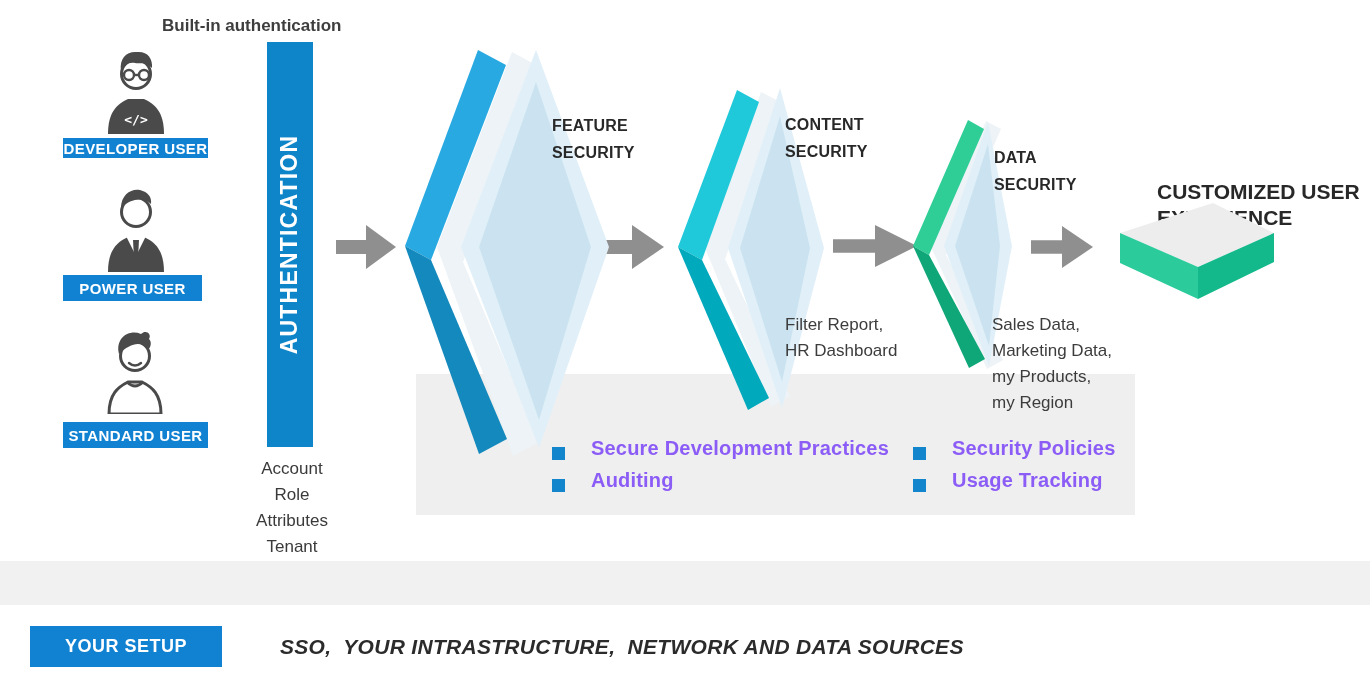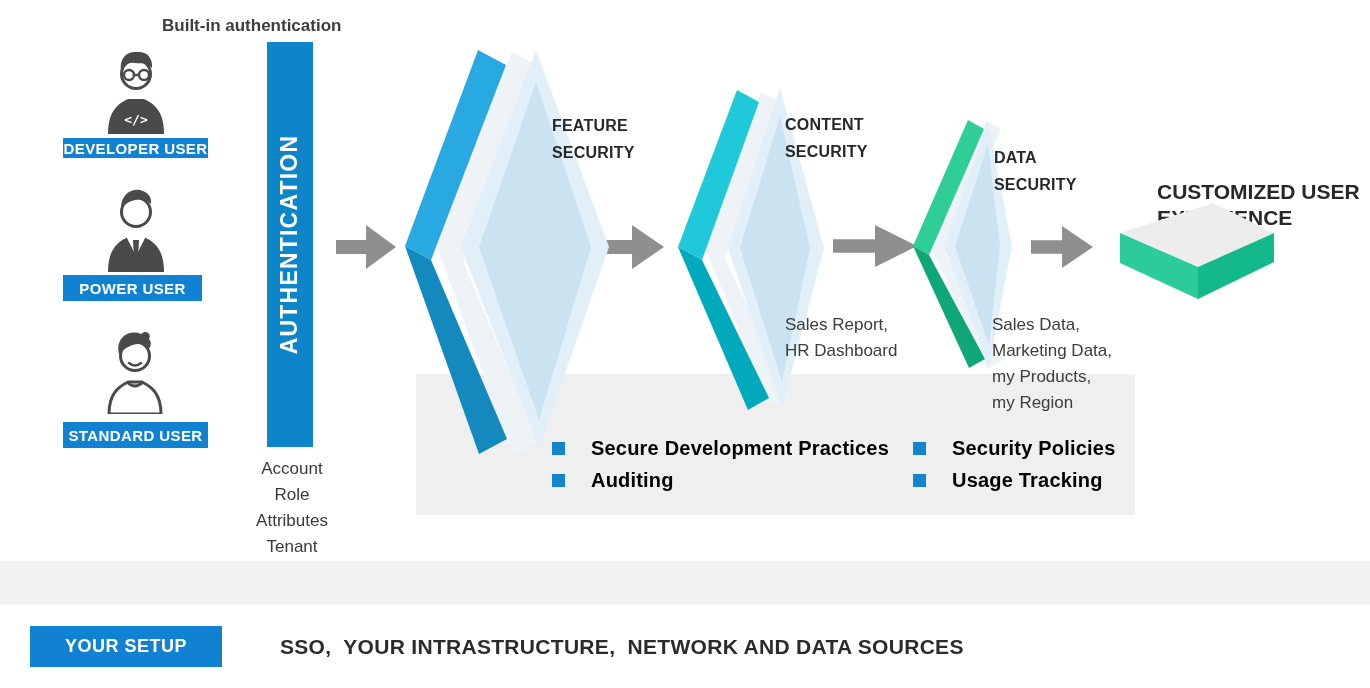--- a/index.html
+++ b/index.html
@@ -17,27 +17,27 @@
     font-weight:700;font-size:23px;letter-spacing:1.2px;}
 
   .attrs{font-size:17px;line-height:26px;color:#3a3a3a;text-align:center;}
   .attrs span{display:block;}
 
   .stage-title{font-size:16px;line-height:27px;font-weight:700;color:#282828;
     letter-spacing:.2px;white-space:pre-line;}
   .stage-examples{font-size:17px;line-height:26px;color:#3c3c3c;white-space:pre-line;}
   .result-title{font-size:21px;line-height:26px;font-weight:700;color:#282828;white-space:pre-line;}
 
-  .practice{display:flex;align-items:center;height:24px;font-size:20px;
-    font-weight:600;color:#000000;letter-spacing:.2px;}
+  .practice{display:flex;align-items:flex-end;height:24px;font-size:20px;
+    font-weight:600;color:#8b5cf6;letter-spacing:.2px;}
   .practice .sq{width:13px;height:13px;margin-right:26px;flex:0 0 auto;}
 
   .setup-btn{display:flex;align-items:center;justify-content:center;color:#fff;
     font-size:18px;font-weight:700;letter-spacing:.5px;}
-  .footer-caption{font-size:21px;font-weight:700;color:#2b2b2b;letter-spacing:.3px;white-space:pre;}
+  .footer-caption{font-size:21px;font-weight:700;color:#2b2b2b;letter-spacing:.3px;white-space:pre;font-style:italic;}
 </style>
 </head>
 <body>
 
 <div class="canvas">
 
   <div class="abs top-label" style="left:162px;top:16px;">Built-in authentication</div>
 
   <svg class="abs" style="left:100px;top:46px;" width="72" height="88" viewBox="0 0 72 88">
     <circle cx="36" cy="28" r="14.5" fill="#fff" stroke="#4a4a4a" stroke-width="3"></circle>
@@ -127,21 +127,21 @@
     <polygon points="5,130 21,139 77,243 61,252" fill="#0FA678"></polygon>
   </svg>
 
   <div class="abs stage-title" style="left:552px;top:112px;">FEATURE
 SECURITY</div>
   <div class="abs stage-title" style="left:785px;top:111px;">CONTENT
 SECURITY</div>
   <div class="abs stage-title" style="left:994px;top:144px;">DATA
 SECURITY</div>
 
-  <div class="abs stage-examples" style="left:785px;top:312px;">Sales Report,
+  <div class="abs stage-examples" style="left:785px;top:312px;">Filter Report,
 HR Dashboard</div>
   <div class="abs stage-examples" style="left:992px;top:312px;">Sales Data,
 Marketing Data,
 my Products,
 my Region</div>
 
   <div class="abs practice" style="left:552px;top:436px;">
     <span class="sq" style="background-color: rgb(18, 133, 204);"></span>
     <span>Secure Development Practices</span>
   </div>

